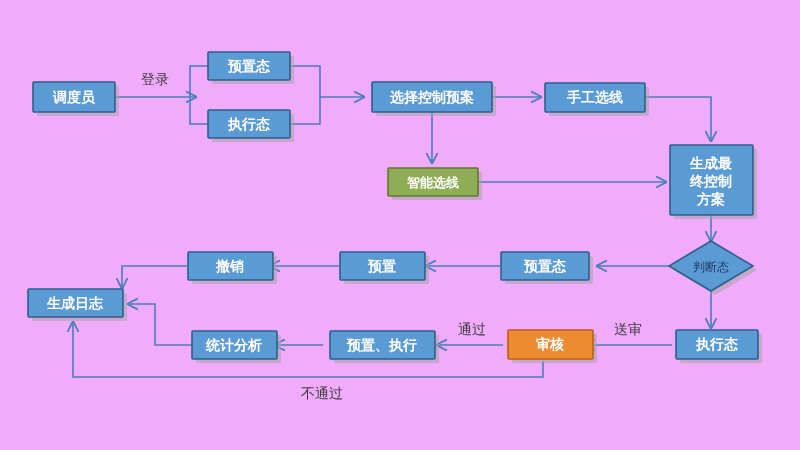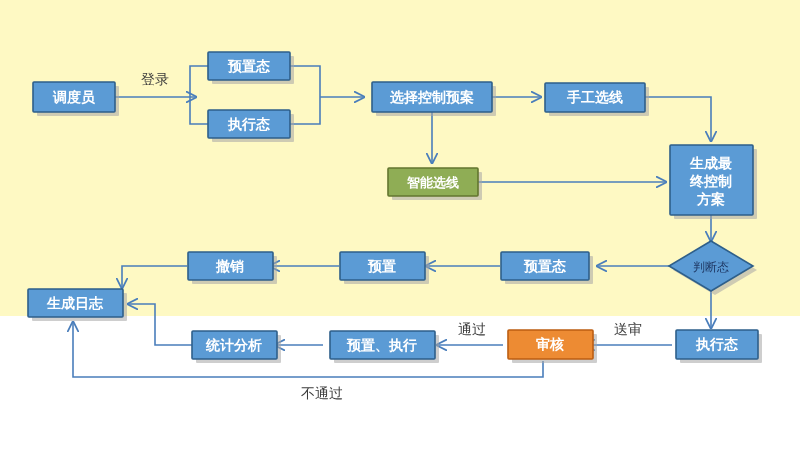--- a/index.html
+++ b/index.html
@@ -10,22 +10,22 @@
   }
   body {
     width: 800px;
     height: 450px;
     overflow: hidden;
     font-family: "DejaVu Sans", "Liberation Sans", sans-serif;
   }
   #diagram-root {
     position: relative;
     width: 800px;
-    height: 316px;
-    background: #fef9c3;
+    height: 450px;
+    background: #f0abfc;
   }
   svg.flow-canvas {
     position: absolute;
     left: 0;
     top: 0;
     width: 800px;
     height: 450px;
   }
   .node-shadow {
     fill: #a6a6a6;

